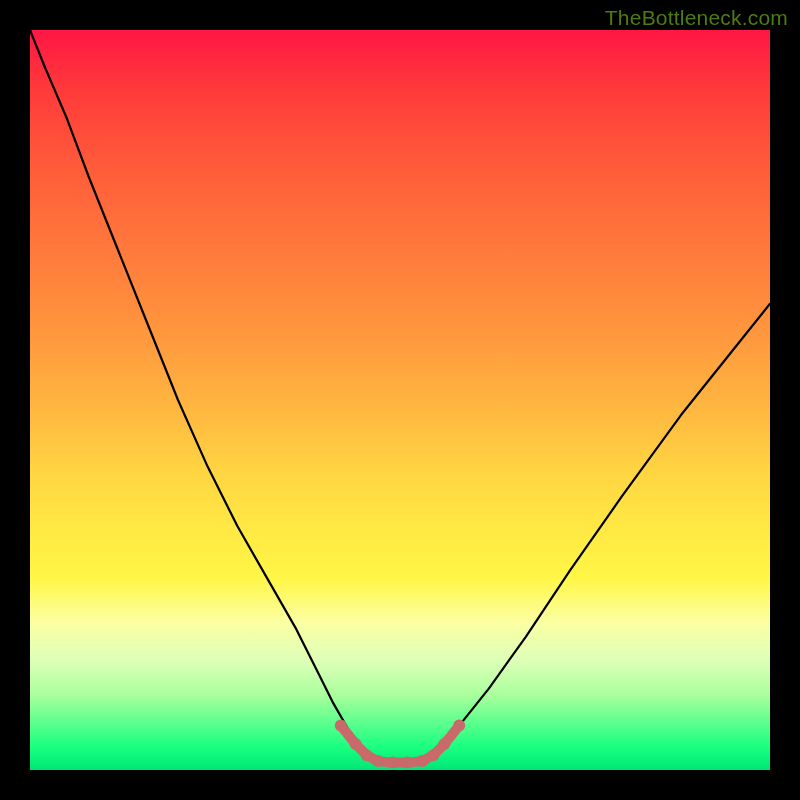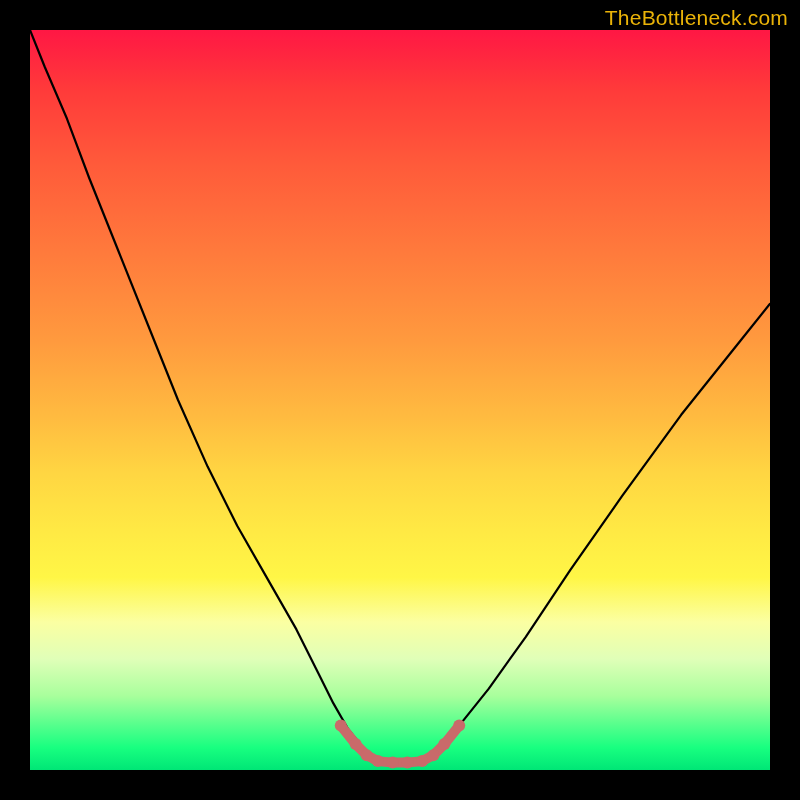--- a/index.html
+++ b/index.html
@@ -46,21 +46,21 @@
     position: absolute;
     left: 30px;
     top: 30px;
     width: 740px;
     height: 740px;
   }
   .watermark {
     position: absolute;
     top: 6px;
     right: 12px;
-    color: #eab308;
+    color: #4d7c0f;
     font-size: 21px;
     letter-spacing: 0.2px;
     user-select: none;
   }
 </style>
 </head>
 <body>
 
 <div class="frame">
   <div class="gradient"></div>

